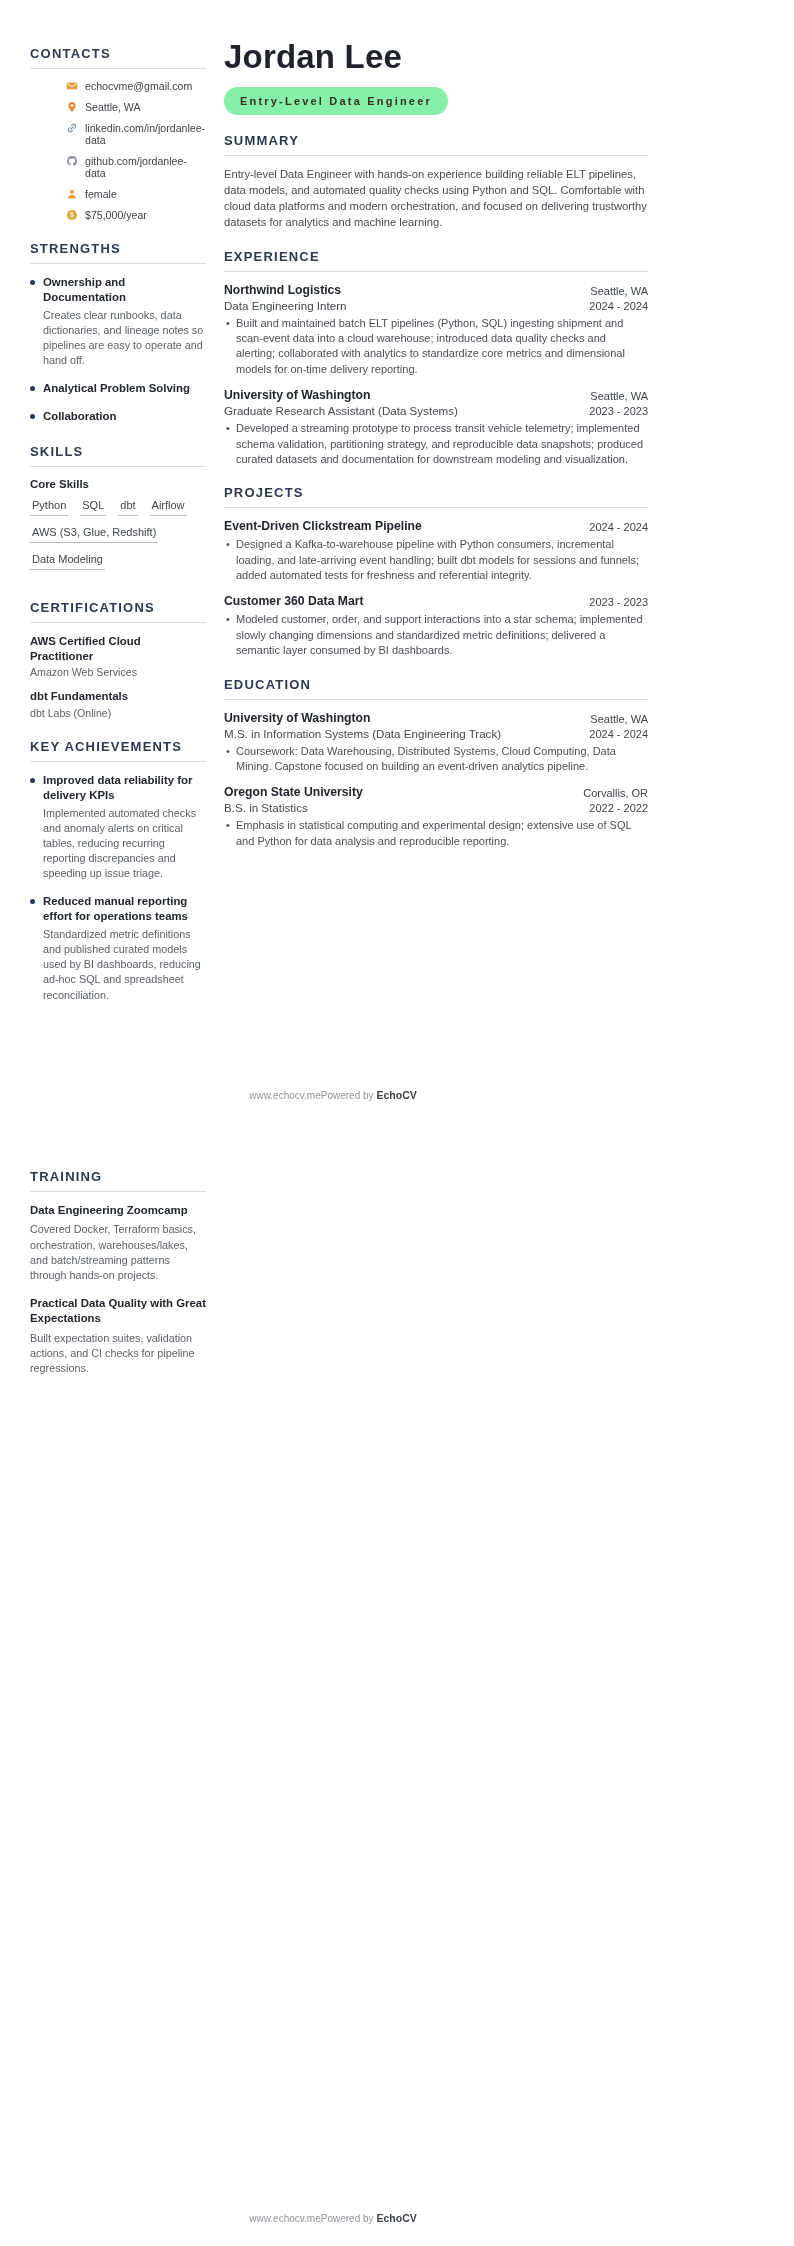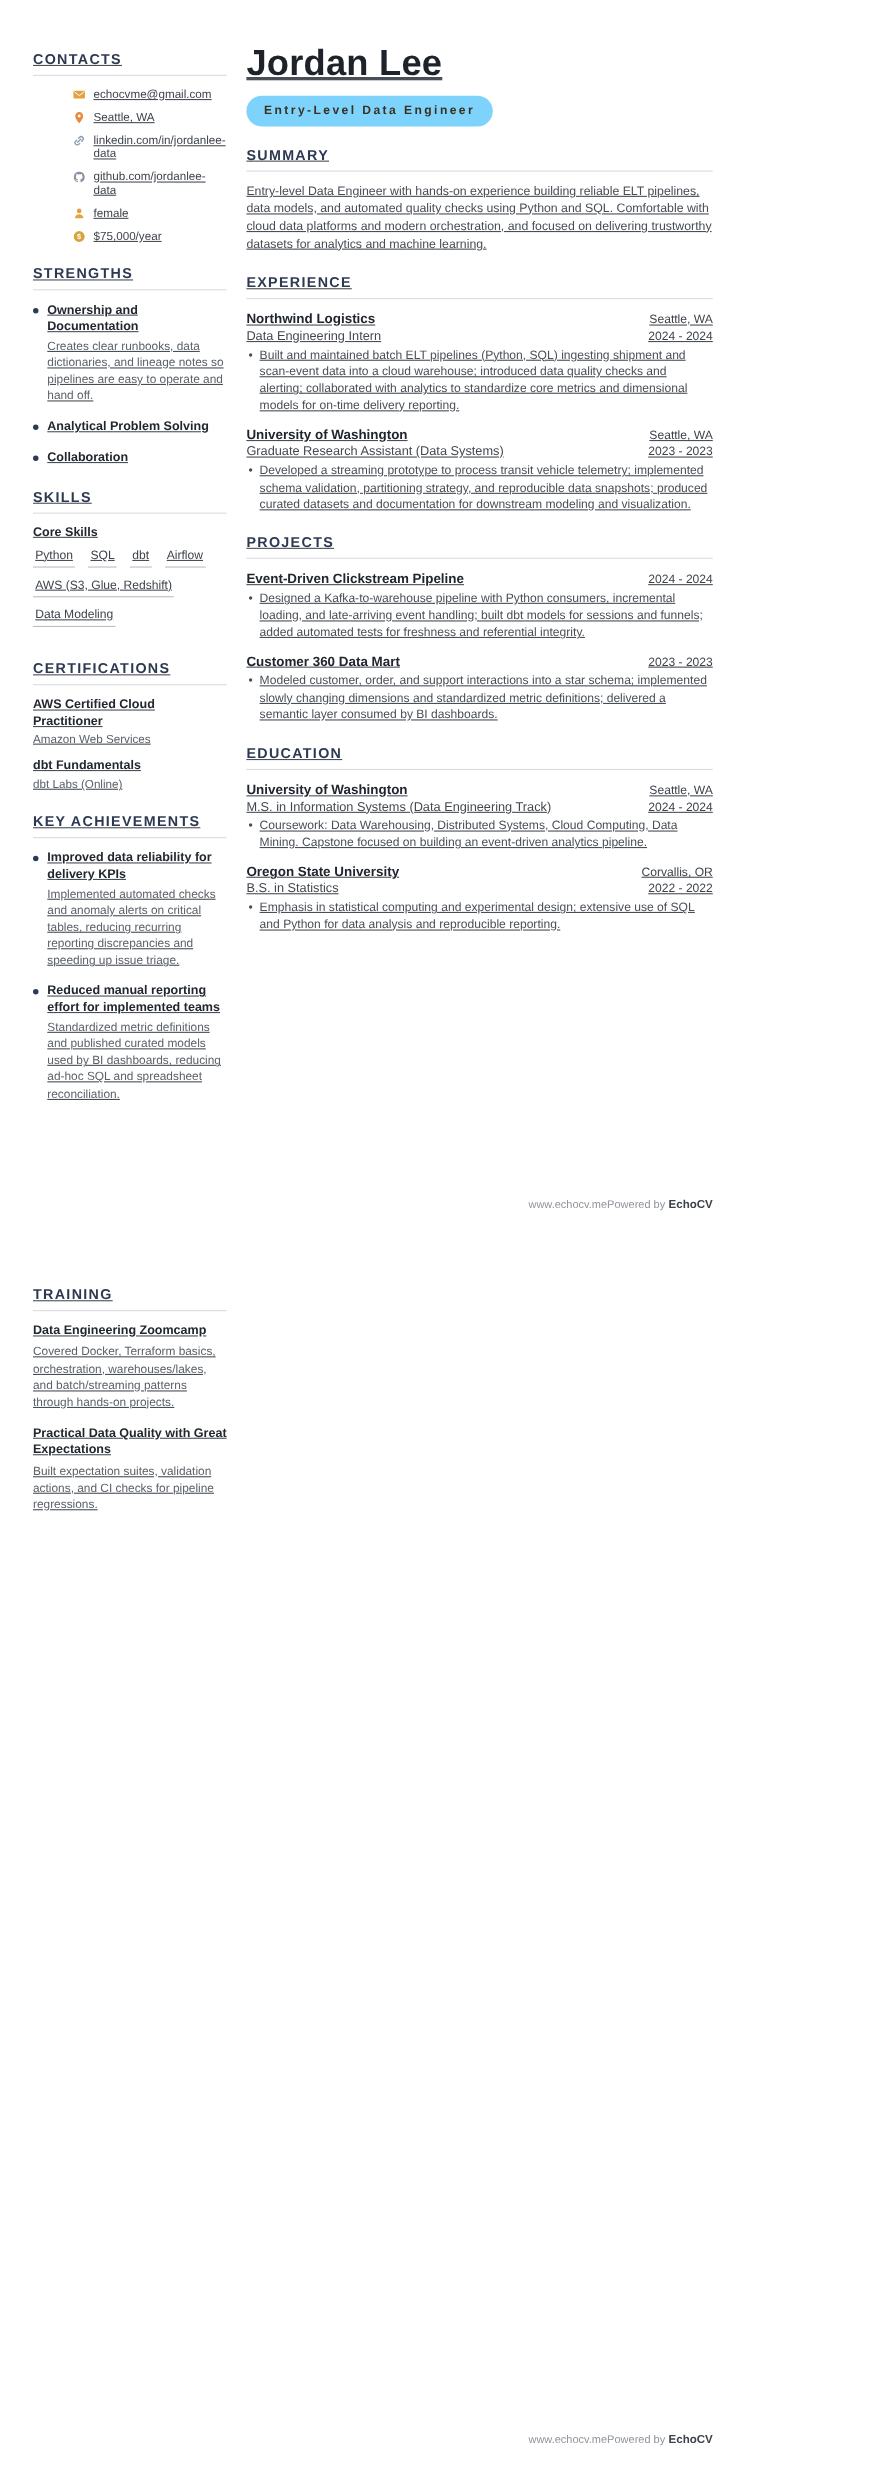--- a/index.html
+++ b/index.html
@@ -8,21 +8,20 @@
     width:794px;
     font-family:"Liberation Sans", sans-serif;
     color:#4a4f57;
   }
   .page {
     width:680px; height:1123px;
     position:relative;
     padding:46px 32px 70px 30px;
     overflow:hidden;
     background:#ffffff;
-    text-decoration:underline;
   }
   .cols { display:flex; }
   .sidebar { width:176px; flex:none; }
   .main { flex:1; padding-left:18px; min-height:10px; }
 
   
   .sec { margin-bottom:20px; }
   .main .sec { margin-bottom:18px; }
   .sec-h {
     font-size:13px; font-weight:700; letter-spacing:1.2px;
@@ -56,21 +55,21 @@
 
   .t-item { margin-bottom:13px; }
   .t-title { font-weight:700; font-size:11.4px; color:#22272f; line-height:1.35; }
   .t-desc { font-size:10.8px; color:#5b6168; line-height:1.4; margin-top:4px; }
 
   
   .name-block { margin:-8px 0 18px; }
   .name { font-size:33px; font-weight:600; color:#1e232b; letter-spacing:.2px; line-height:1.15; }
   .badge {
     display:inline-block; margin-top:11px;
-    background:#7dd3fc; color:#3a321f;
+    background:#86efac; color:#3a321f;
     font-size:11px; font-weight:700; letter-spacing:2.2px;
     padding:8px 16px; border-radius:14px;
   }
   .body-text { font-size:11.2px; line-height:1.42; color:#474c54; }
 
   .entry { margin-bottom:11px; }
   .entry-row { display:flex; justify-content:space-between; align-items:flex-end; gap:10px; }
   .entry-title { font-weight:700; font-size:12.2px; color:#21262e; }
   .entry-sub { font-size:11.6px; color:#43484f; margin-top:2px; }
   .entry-right { font-size:11px; color:#3e434b; flex:none; }
@@ -78,21 +77,21 @@
   .bullets li {
     list-style:none; position:relative;
     padding-left:12px; margin-bottom:2px;
     font-size:11px; line-height:1.4; color:#4a4f57;
   }
   .bullets li::before { content:"\2022"; position:absolute; left:2px; color:#4a4f57; }
 
   
   .page-footer {
     position:absolute; left:18px; right:32px; bottom:22px;
-    display:flex; justify-content:flex-end; align-items:baseline;
+    display:flex; justify-content:center; align-items:baseline;
     font-size:10px; color:#8f949b;
   }
   .f-brand { color:#3c414a; font-weight:600; font-size:10.5px; margin-left:3px; }
 </style>
 </head>
 <body>
 
 <div class="resume">
 
   <section class="page">
@@ -222,21 +221,21 @@
           <div class="s-item">
             <div class="s-head">
                 <span class="dot"></span>
               <span class="s-title">Improved data reliability for delivery KPIs</span>
               </div>
             <p class="s-desc">Implemented automated checks and anomaly alerts on critical tables, reducing recurring reporting discrepancies and speeding up issue triage.</p>
           </div>
           <div class="s-item">
             <div class="s-head">
                 <span class="dot"></span>
-              <span class="s-title">Reduced manual reporting effort for implemented teams</span>
+              <span class="s-title">Reduced manual reporting effort for operations teams</span>
               </div>
             <p class="s-desc">Standardized metric definitions and published curated models used by BI dashboards, reducing ad-hoc SQL and spreadsheet reconciliation.</p>
           </div>
         </div>
 
       </aside>
 
       <main class="main">
 
         <div class="name-block">

